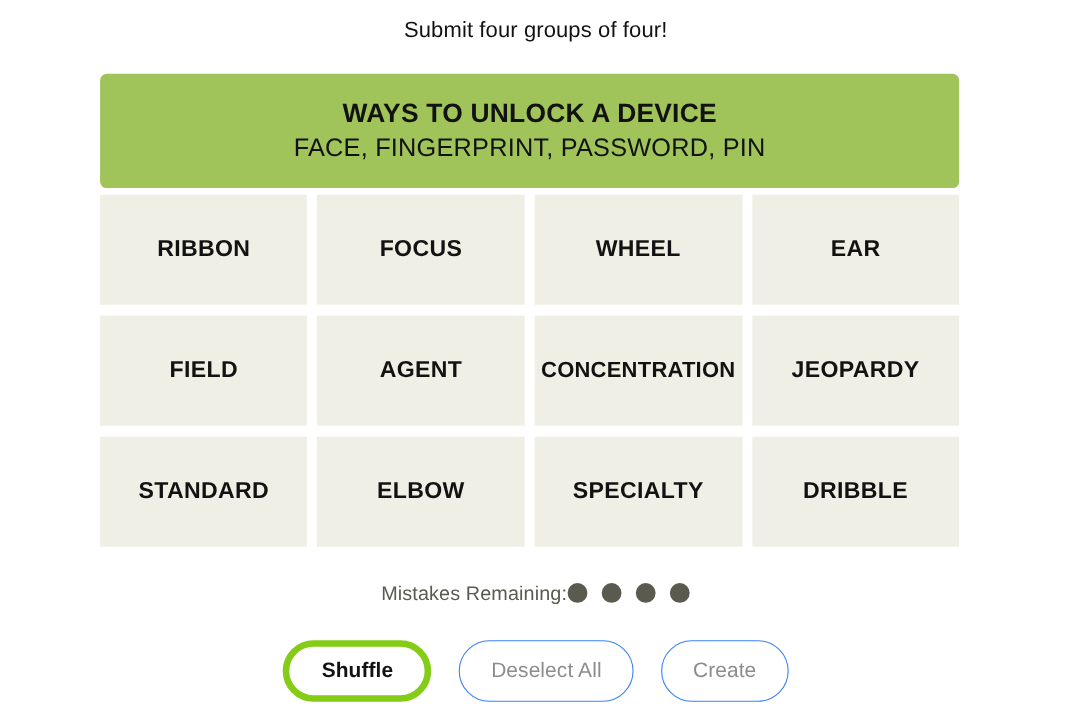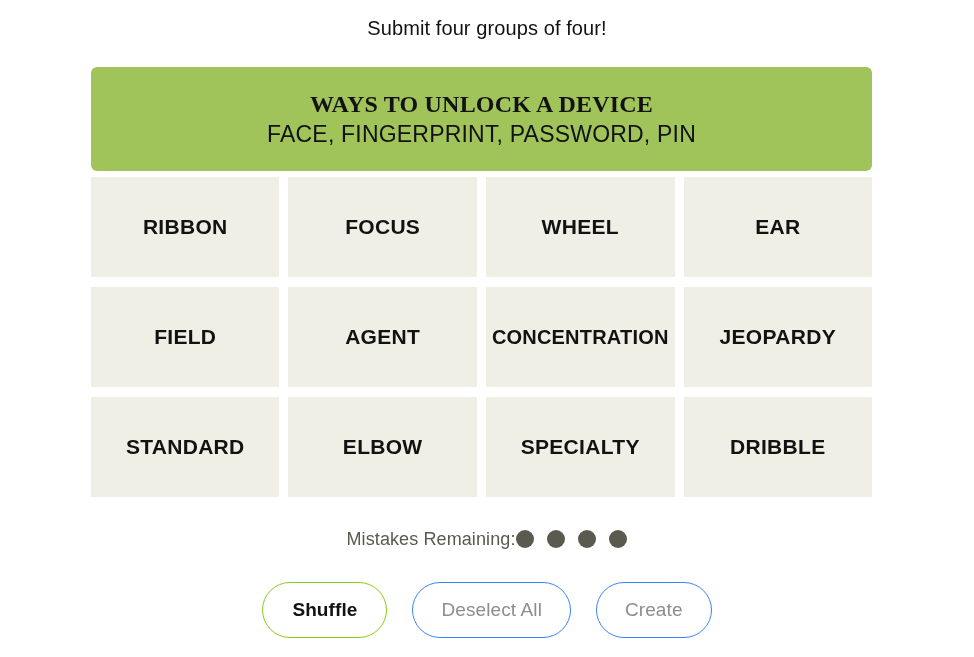--- a/index.html
+++ b/index.html
@@ -51,21 +51,21 @@
     border-radius: 6px;
     background: #a0c35a;
     display: flex;
     flex-direction: column;
     align-items: center;
     justify-content: center;
     box-sizing: border-box;
     margin-bottom: 6px;
   }
   .solved-title {
-    font-family: Liberation Serif, serif;
+    font-family: Liberation Sans, sans-serif;
     font-size: 24px;
     line-height: 30px;
     font-weight: 700;
     color: #121212;
     letter-spacing: 0.2px;
     text-transform: uppercase;
     white-space: nowrap;
   }
   .solved-words {
     font-family: "Liberation Sans Narrow", "Liberation Sans", sans-serif;
@@ -159,21 +159,21 @@
     align-items: center;
     justify-content: center;
     box-sizing: border-box;
     font-size: 19px;
     line-height: 22px;
     letter-spacing: 0.1px;
     cursor: pointer;
     user-select: none;
   }
   .btn-active {
-    border: 1px solid #84cc16;
+    border: 6px solid #84cc16;
     color: #121212;
     font-weight: 700;
     padding: 0 29px;
   }
   .btn-disabled {
     border: 1px solid #3b82f6;
     color: #8d8d8d;
     font-weight: 400;
     padding: 0 28px;
     cursor: default;

